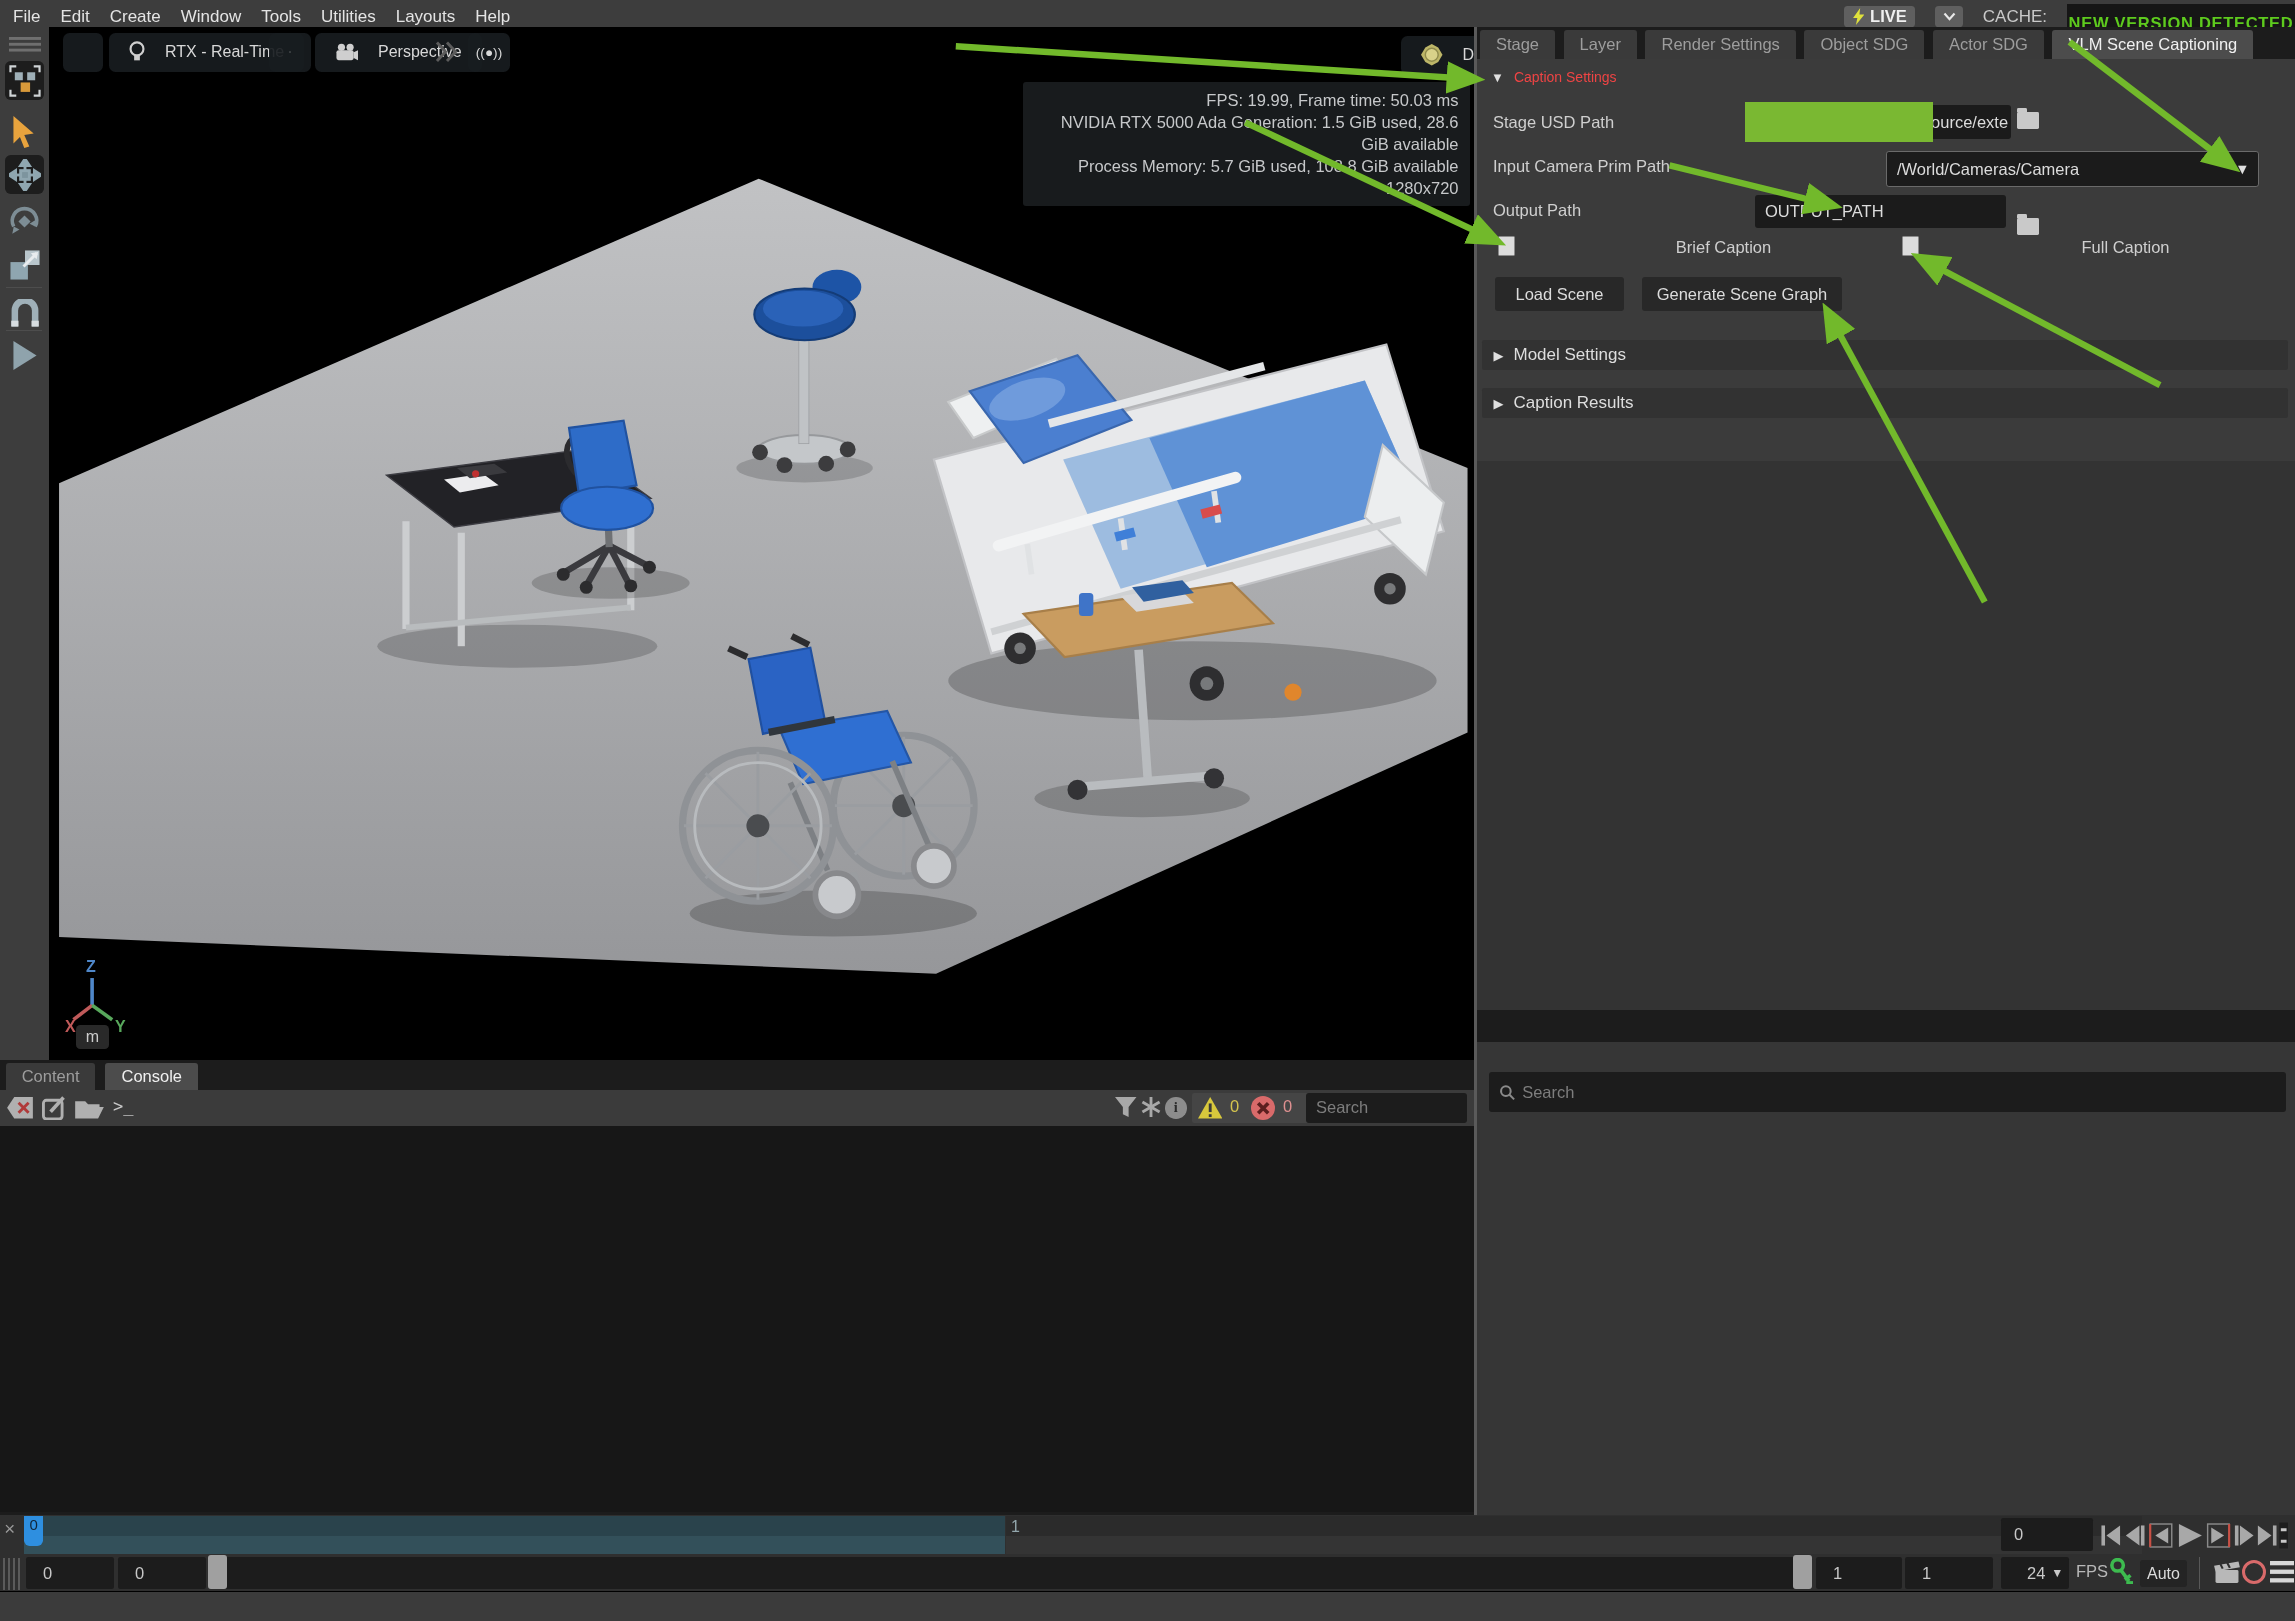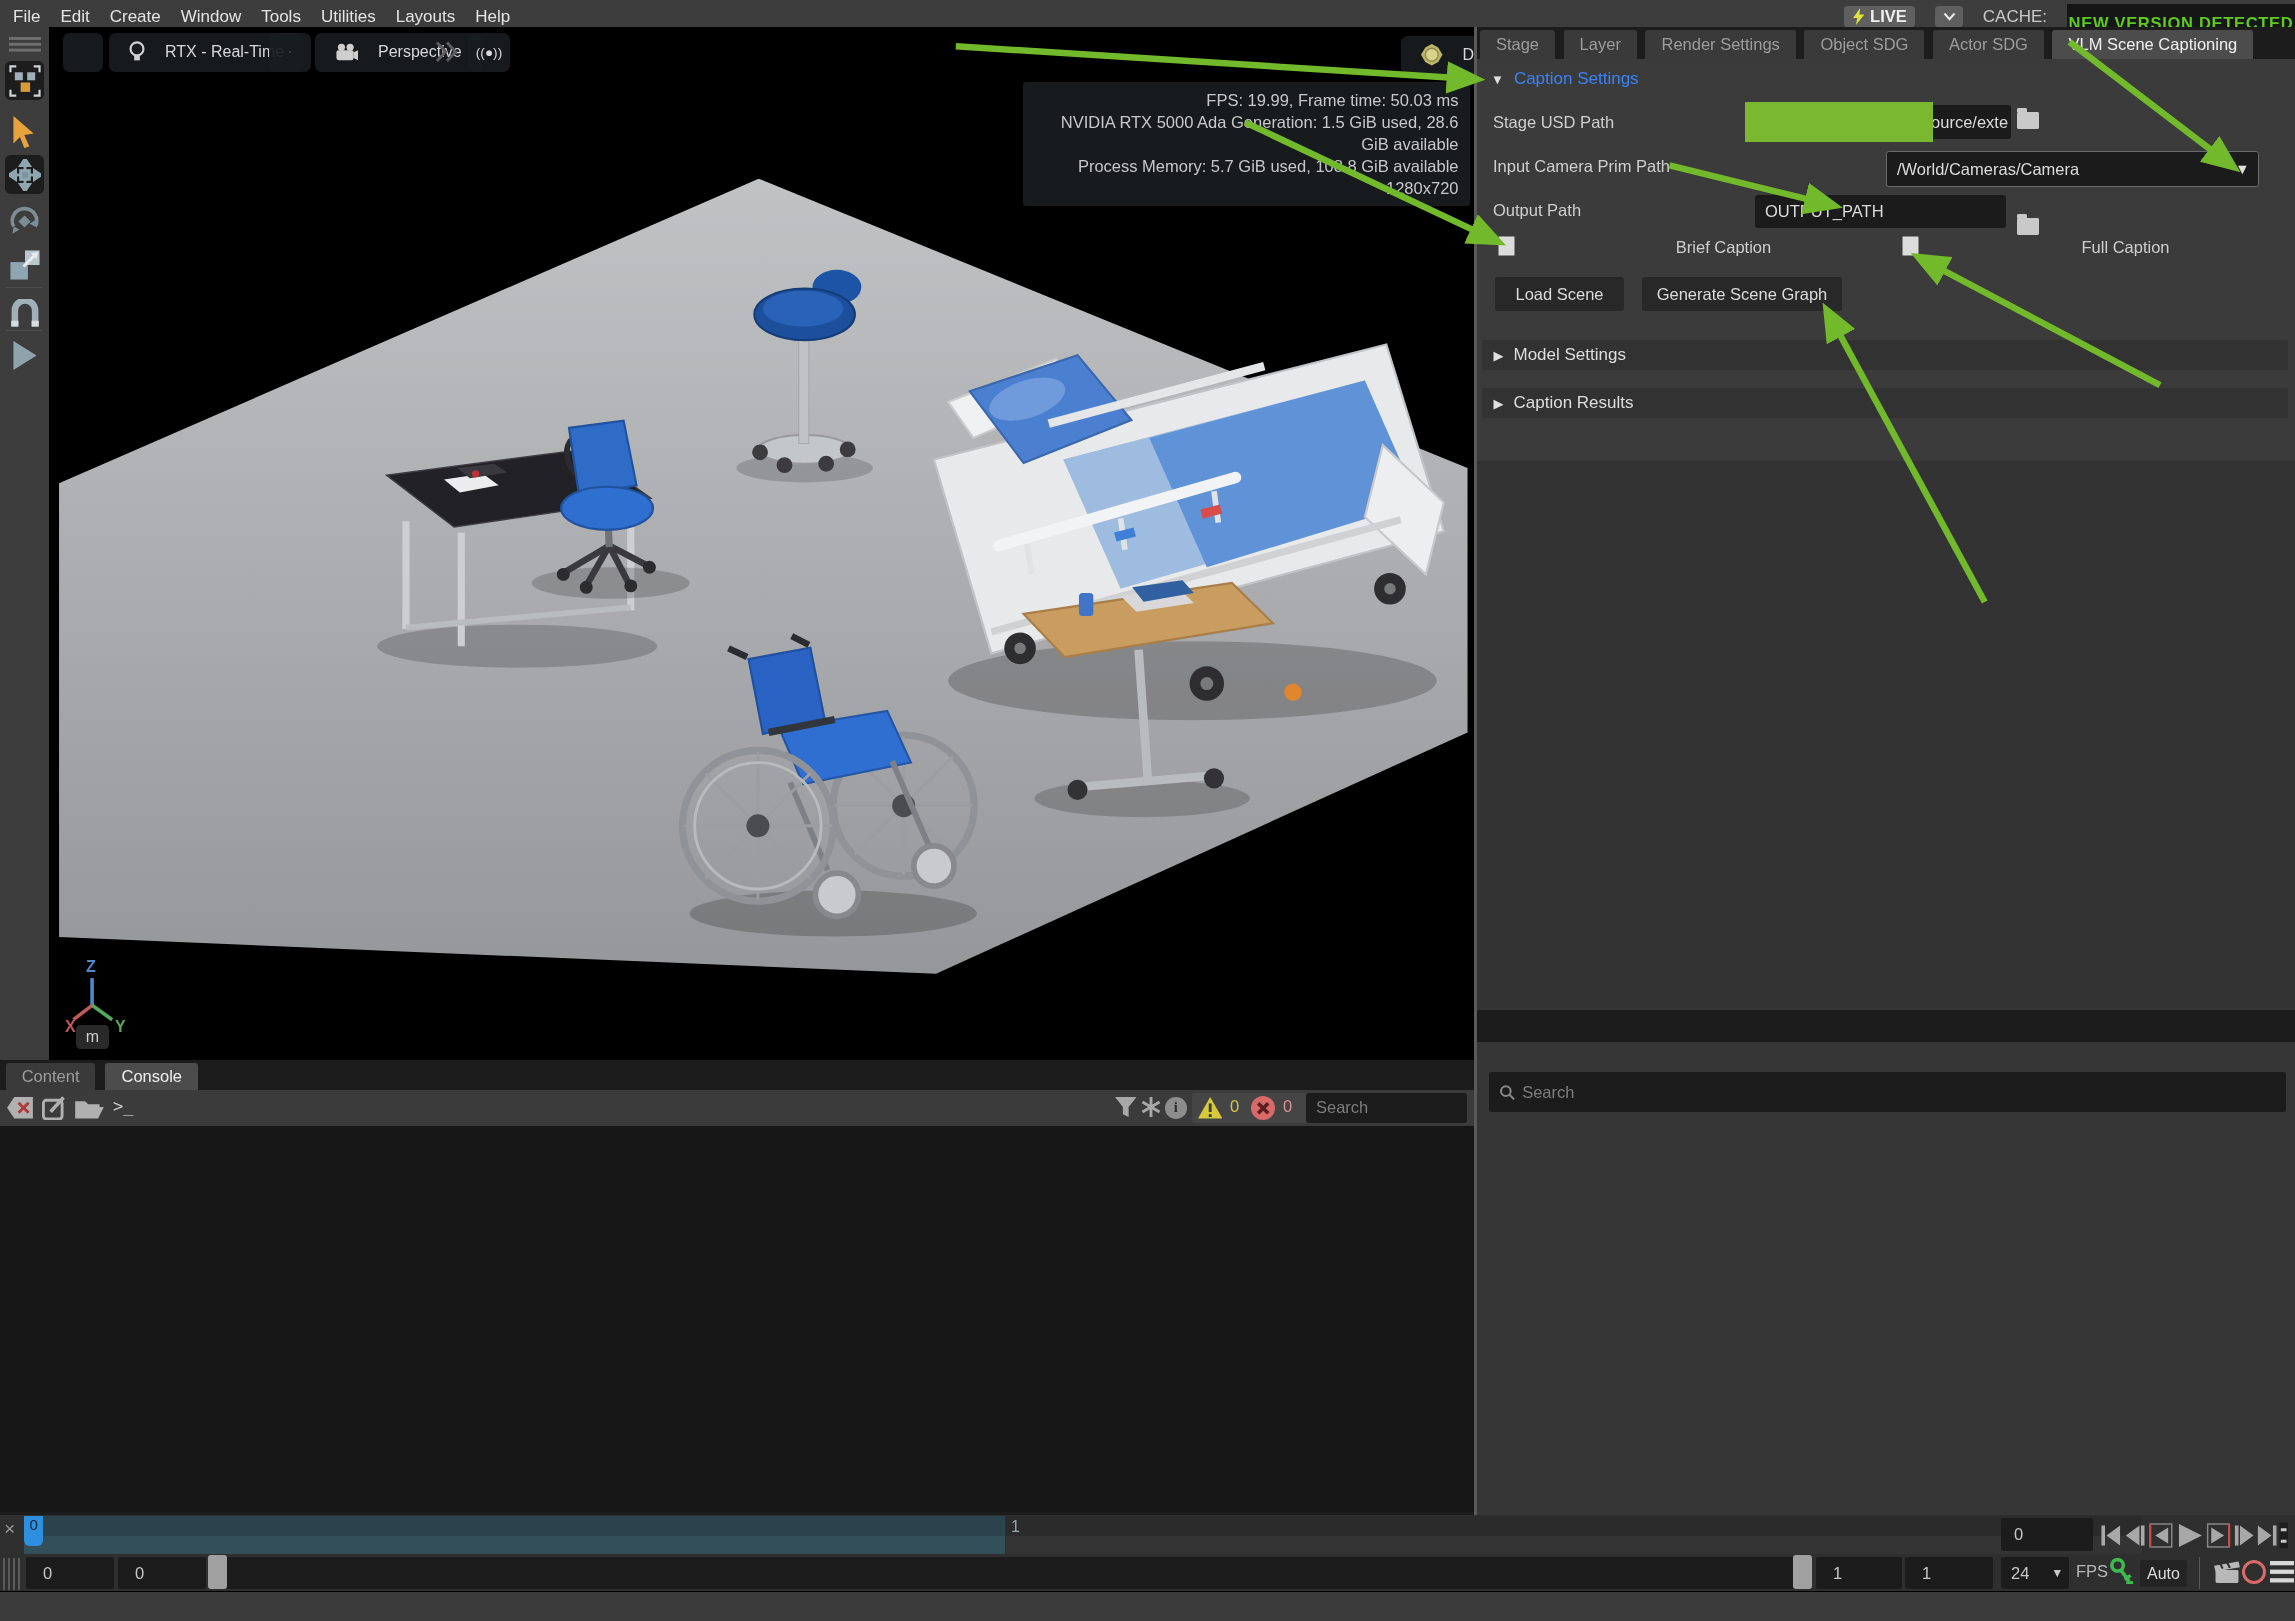--- a/index.html
+++ b/index.html
@@ -365,21 +365,21 @@
       <div class="tab active">
           <span>VLM Scene Captioning</span>
         </div>
     </div>
     <div class="abs" style="left:0;top:32px;width:819px;height:402px;background:#3b3b3b"></div>
     <div class="abs" style="left:0;top:434px;width:819px;height:549px;background:#333333"></div>
   </div>
 
   <div class="row" style="position:absolute;left:1491px;top:69px;gap:10px">
     <span class="tri">▼</span>
-    <span style="color:#3b82f6;font-size:17px">Caption Settings</span>
+    <span style="color:#ef4444;font-size:14px">Caption Settings</span>
   </div>
 
   <span class="lbl abs" style="left:1493px;top:113px">Stage USD Path</span>
   <div class="field abs" style="left:1747px;top:105px;width:264px;height:34px;justify-content:flex-end;padding-right:2.9px">
     <span>source/exte</span>
   </div>
   <div class="abs" id="redaction" style="left: 1745px; top: 102px; width: 188px; height: 40px; background: rgb(122, 184, 50);"></div>
   <div class="folder abs" style="left:2017px;top:112px"></div>
 
   <span class="lbl abs" style="left:1493px;top:157px">Input Camera Prim Path</span>
@@ -545,21 +545,21 @@
     </div>
     <div class="abs" style="left:210px;top:42px;width:1602px;height:32px;background:#1c1c1c;border-radius:2.2px"></div>
     <div class="handle" style="left:208px;top:40px"></div>
     <div class="handle" style="left:1793px;top:40px"></div>
     <div class="tfield" style="left:1816px;top:42px;width:86px;height:32px">
       <span>1</span>
     </div>
     <div class="tfield" style="left:1905px;top:42px;width:88px;height:32px">
       <span>1</span>
     </div>
-    <div class="tfield" style="left:2001px;top:42px;width:68px;height:32px;padding-left:10px">
+    <div class="tfield" style="left:2001px;top:42px;width:68px;height:32px;padding-left:26px">
       <span>24</span>
       <span style="margin-left:auto;padding-right:5.7px;font-size:12.2px">▼</span>
     </div>
     <span class="abs" style="left:2076px;top:47px;color:#b8b8b8;font-size:16.5px">FPS</span>
     <svg class="abs" style="left:2109px;top:43px" width="24.4" height="29" viewBox="0 0 34 40">
       <circle cx="12" cy="10" r="8" fill="none" stroke="#3dbb4f" stroke-width="5"></circle>
       <line x1="16" y1="16" x2="28" y2="32" stroke="#3dbb4f" stroke-width="5"></line>
       <line x1="22" y1="30" x2="30" y2="24" stroke="#3dbb4f" stroke-width="5"></line>
       <line x1="24" y1="34" x2="34" y2="34" stroke="#3dbb4f" stroke-width="4"></line>
     </svg>

